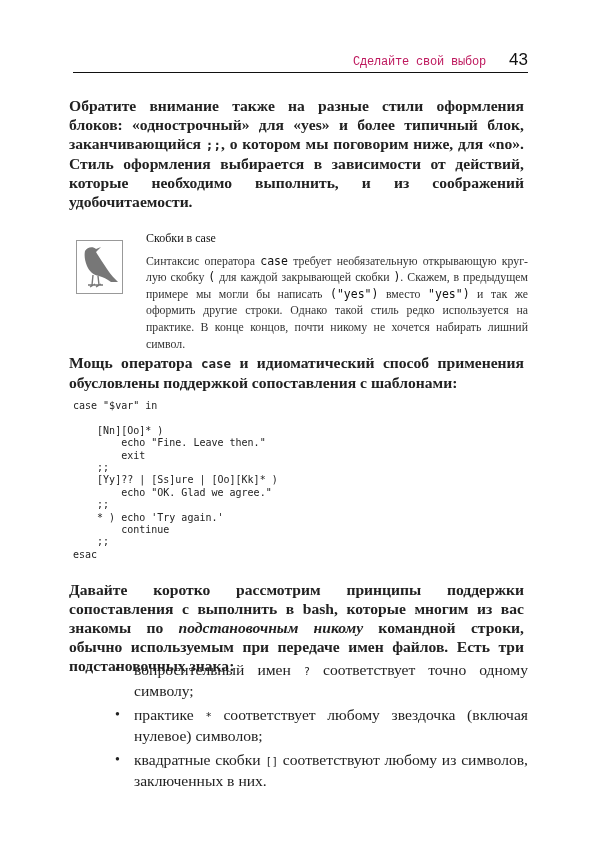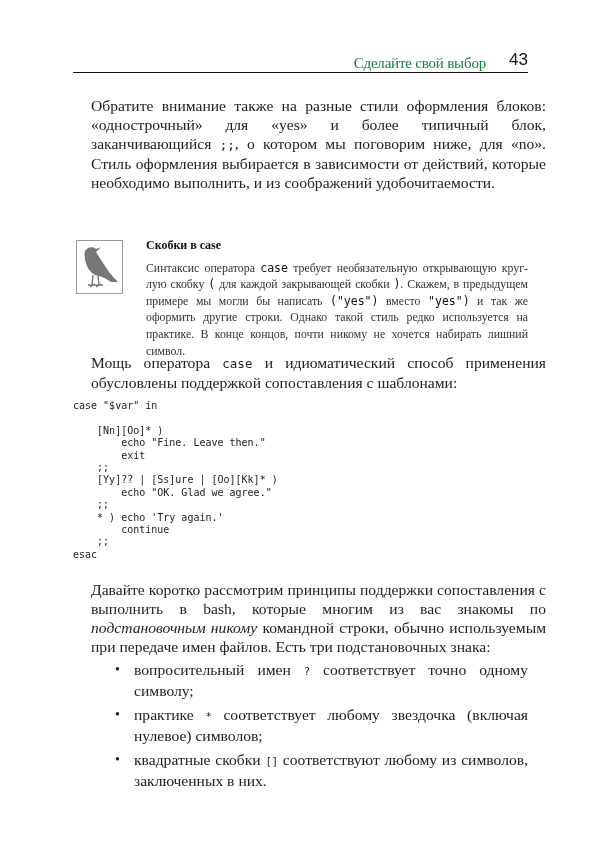--- a/index.html
+++ b/index.html
@@ -7,49 +7,50 @@
       width: 600px; height: 848px; background: #ffffff; position: relative;
       overflow: hidden; color: #1a1a1a;
       font-family: "Liberation Serif", "DejaVu Serif", serif;
     }
     .header {
       position: absolute; left: 73px; top: 50px; width: 455px; height: 22px;
       border-bottom: 1.5px solid #111;
     }
     .header-title {
       position: absolute; right: 42px; top: 5px;
-      font-family: Liberation Serif, serif;
-      font-size: 15px; color: #15803d; letter-spacing: -0.2px;
+      font-family: Liberation Mono, monospace;
+      font-size: 12px; color: #be185d; letter-spacing: -0.2px;
     }
     .page-number {
       position: absolute; right: 0px; top: 0px;
       font-family: "Liberation Sans", "DejaVu Sans", sans-serif;
       font-size: 17px; font-weight: normal; color: #111;
     }
     .para {
-      position: absolute; left: 91px; width: 455px;
+      position: absolute; left: 69px; width: 455px;
       font-size: 15.6px; line-height: 19px; text-align: justify;
       color: #222;
+      font-weight: bold;
     }
     .para p { margin: 0; }
     .mono { font-family: "DejaVu Sans Mono", "Liberation Mono", monospace; font-size: 12.5px; }
     .mono-s { font-family: "DejaVu Sans Mono", "Liberation Mono", monospace; font-size: 10.5px; }
     .note {
       position: absolute; left: 73px; top: 230px; width: 455px; height: 105px;
     }
     .note-icon {
       position: absolute; left: 3px; top: 10px; width: 45px; height: 52px;
       border: 1px solid #999; background: #fff;
     }
     .note-body {
       position: absolute; left: 73px; top: 0; width: 382px;
       font-size: 11.8px; line-height: 16.6px; color: #333; text-align: justify;
     }
     .note-title {
-      font-weight: bold; font-size: 12px; color: #111; margin: 7px 0 6px 0;
+      font-weight: normal; font-size: 12px; color: #111; margin: 0 0 6px 0;
     }
     .note-text { margin: 0; }
     .note-text .mono-n { font-family: "DejaVu Sans Mono", "Liberation Mono", monospace; font-size: 11.5px; color: #111; }
     pre.code {
       position: absolute; left: 73px; top: 400px; margin: 0;
       font-family: "DejaVu Sans Mono", "Liberation Mono", monospace;
       font-size: 10px; line-height: 12.4px; color: #222;
     }
     .bullets {
       position: absolute; left: 115px; top: 660px; width: 413px;

